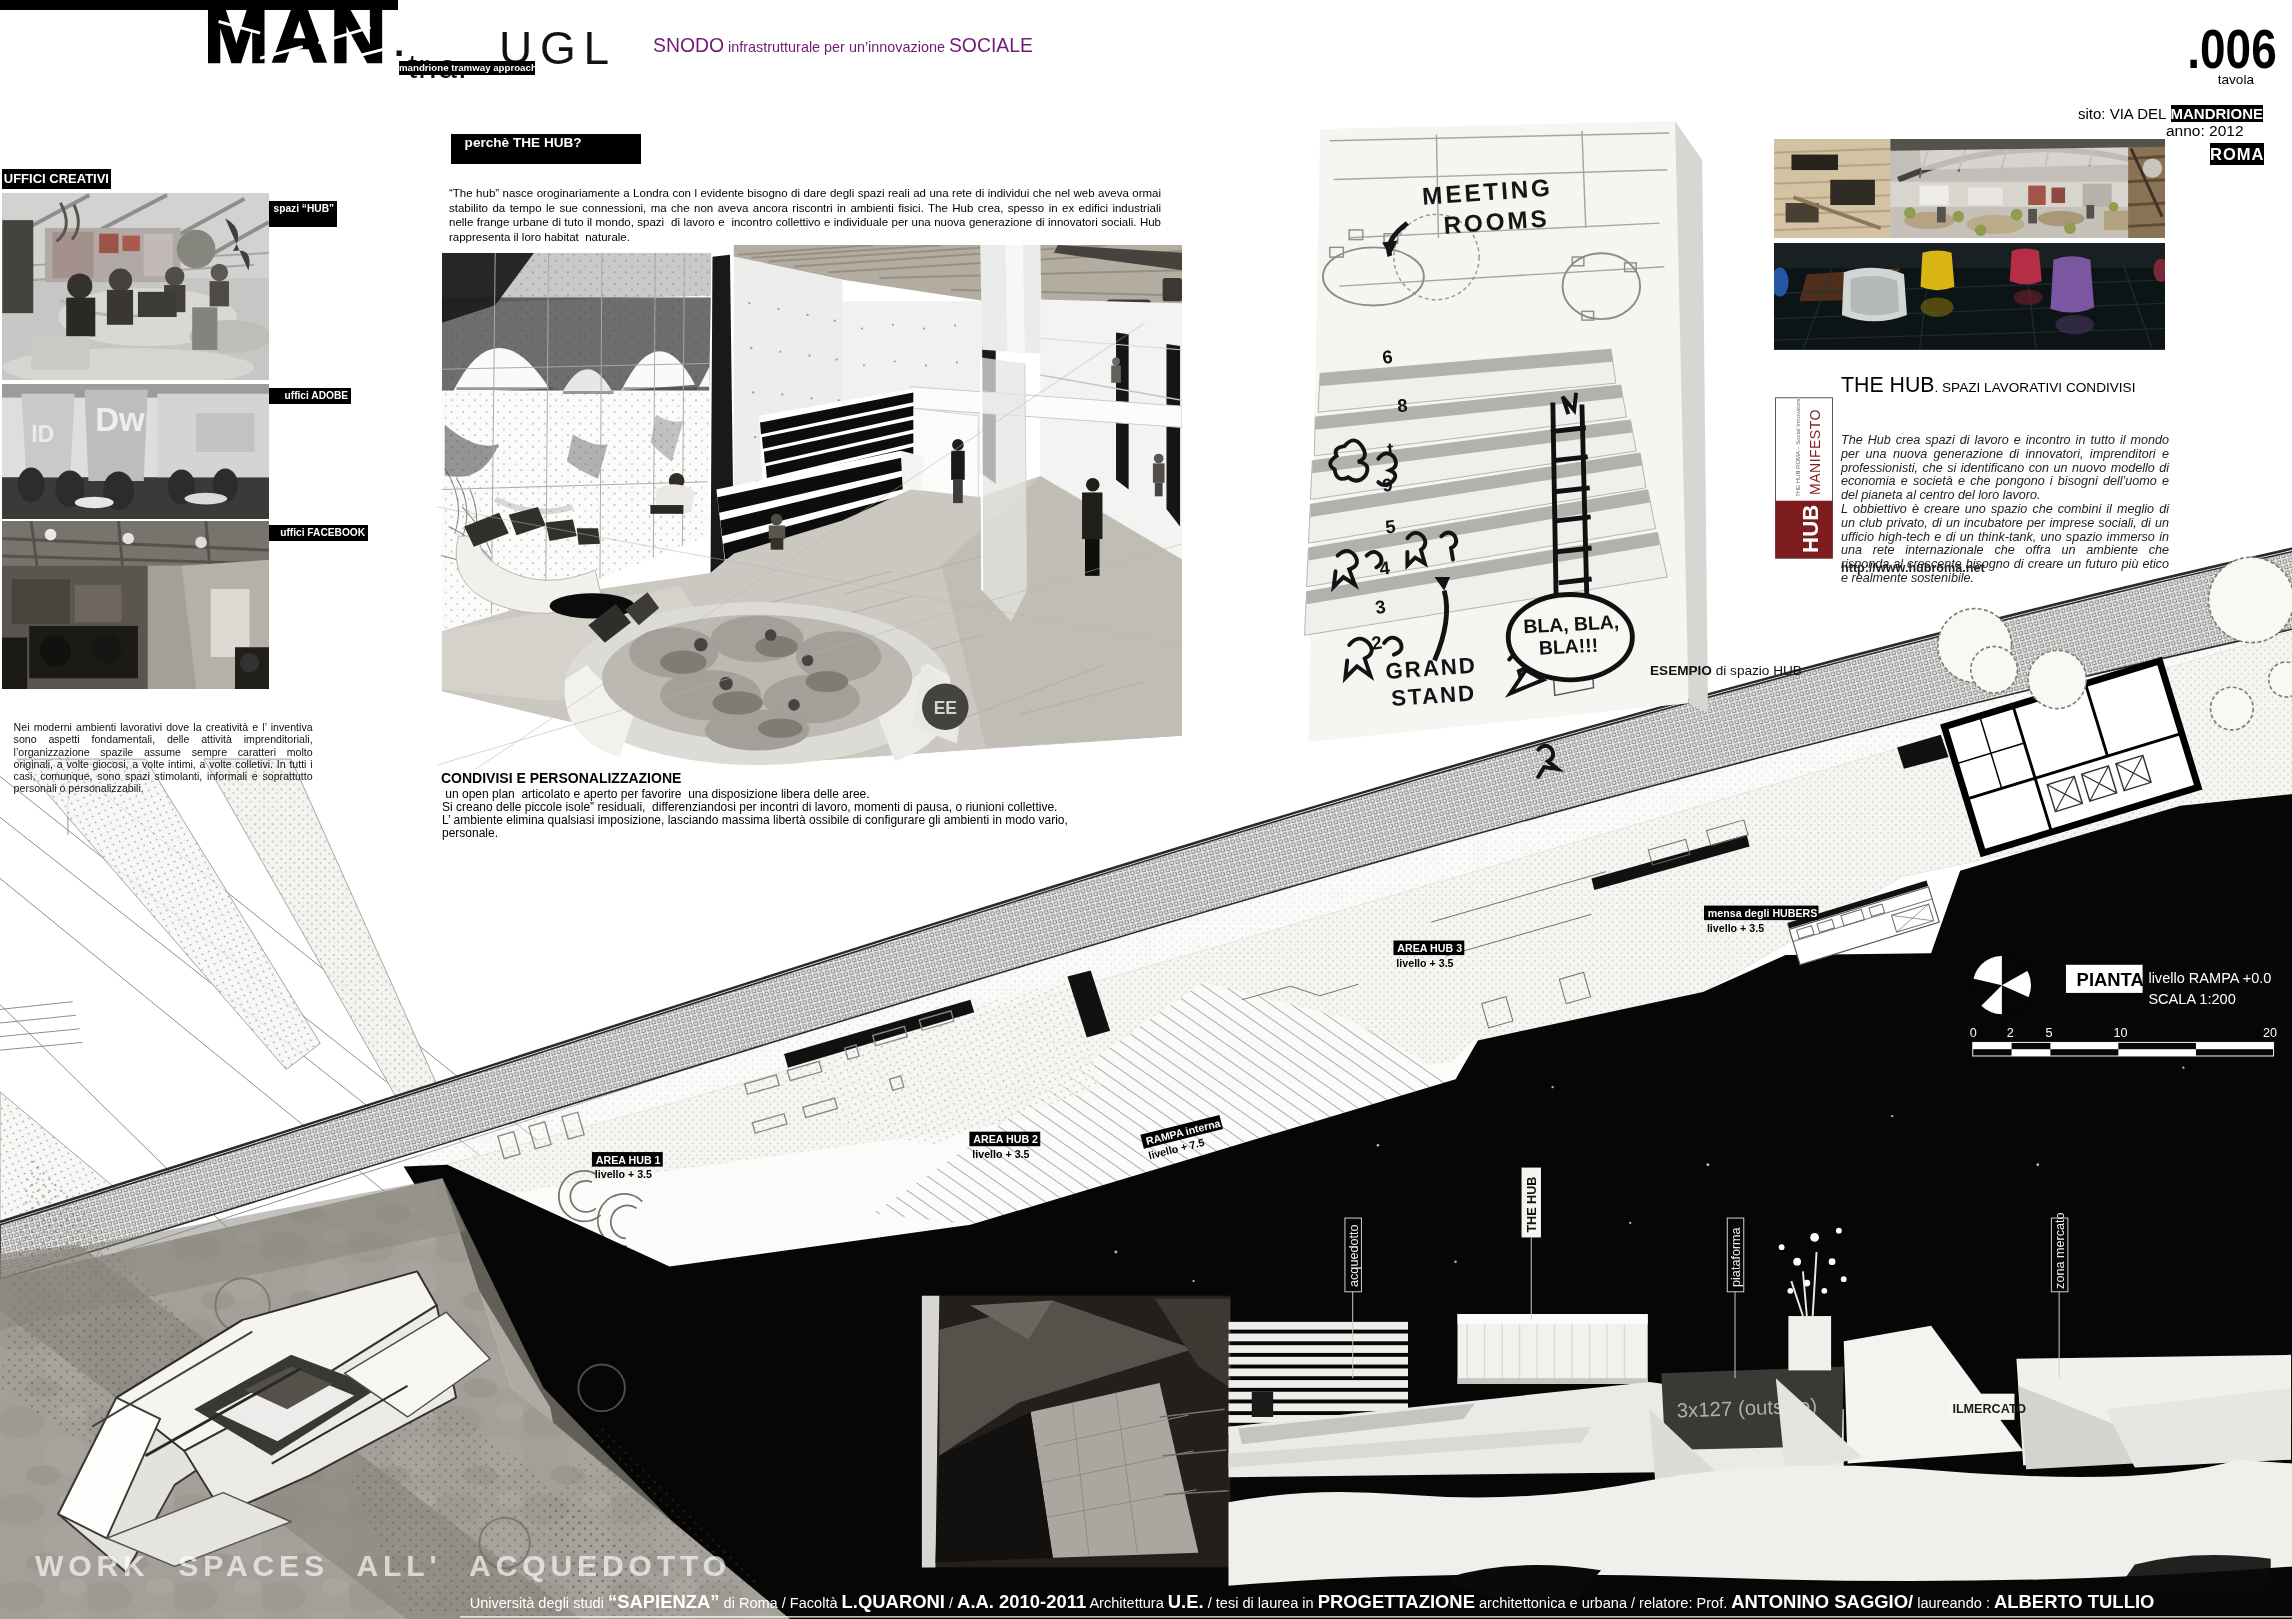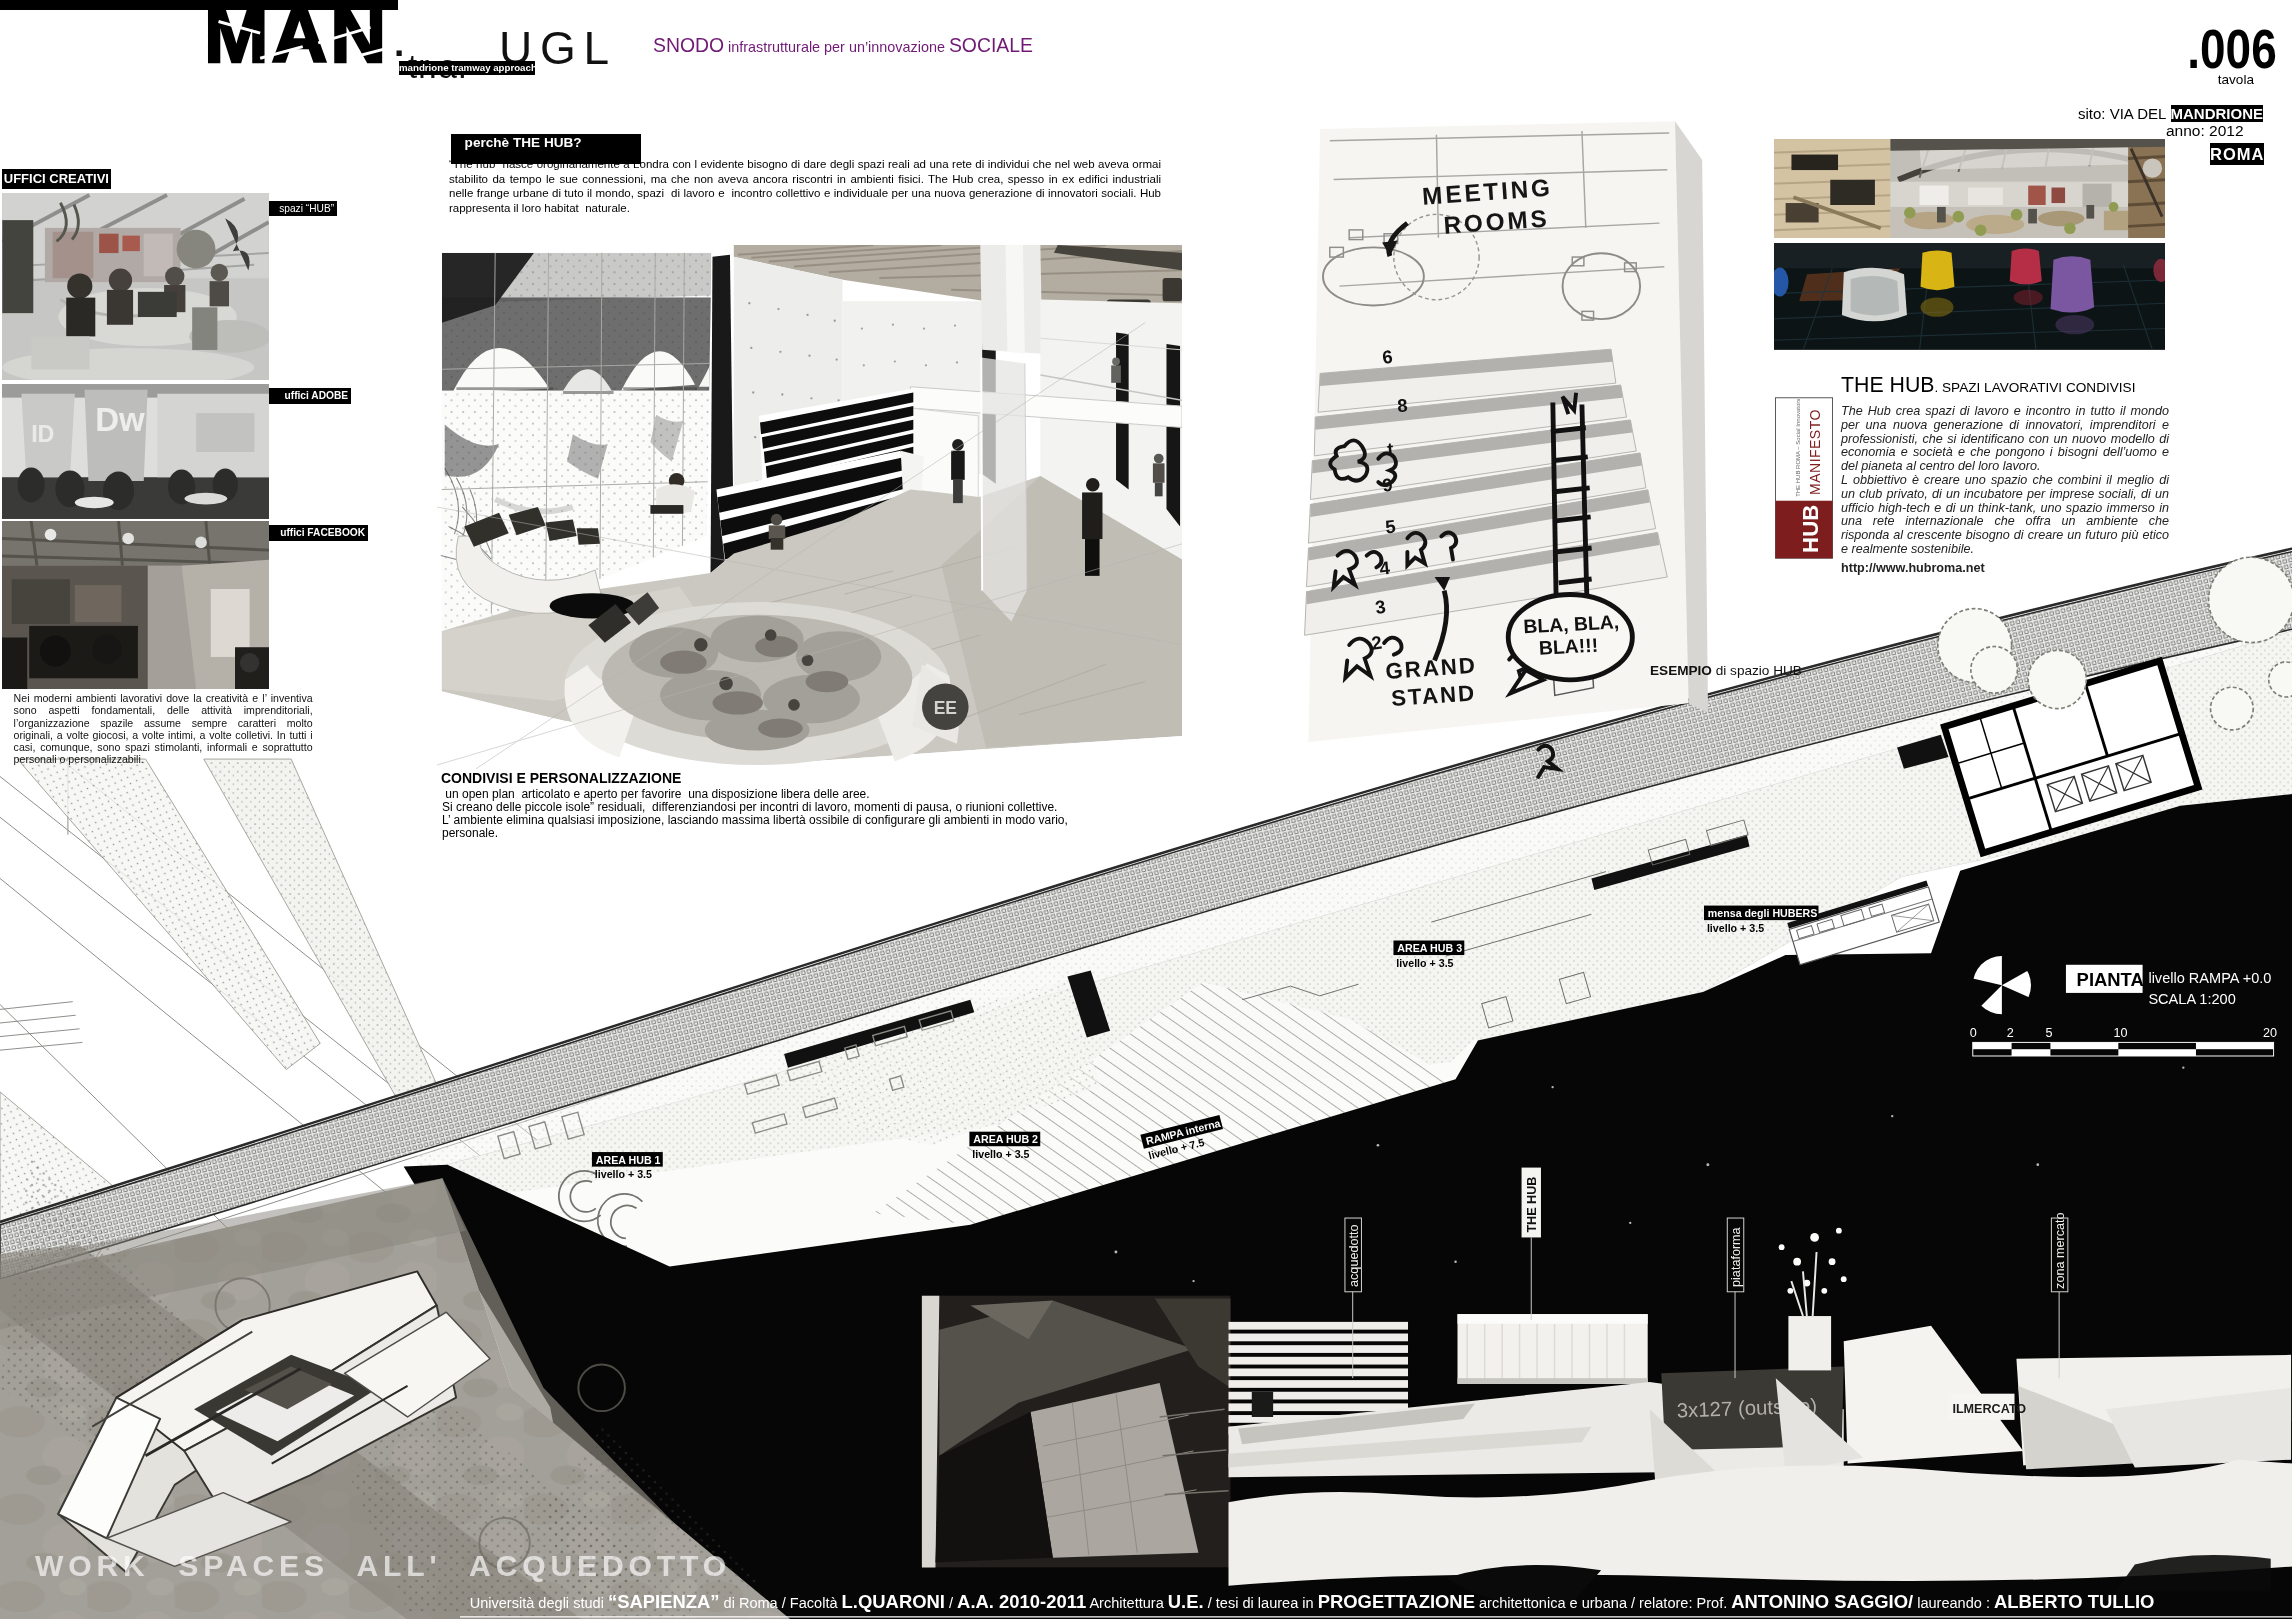--- a/index.html
+++ b/index.html
@@ -1,20 +1,20 @@
 <!DOCTYPE html>
 <html><head>
 <meta charset="utf-8">
 <style>
   html,body{margin:0;padding:0;}
   body{width:2293px;height:1620px;position:relative;background:#fff;
        font-family:"Liberation Sans",sans-serif;overflow:hidden;}
   .abs{position:absolute;}
   .blk{background:#000;color:#fff;}
-  .j{text-align:justify;}
+  .j{text-align:justify;margin-top:29px;}
 </style>
 </head>
 <body>
 
 <svg class="abs" style="left:0;top:0" width="2293" height="1620" viewBox="0 0 2363 1669">
 <defs>
   <pattern id="bandsq" width="6" height="6" patternUnits="userSpaceOnUse" patternTransform="rotate(-14)">
     <rect width="6" height="6" fill="#ebebe9"></rect>
     <rect x="1" y="1" width="3.4" height="3.4" fill="none" stroke="#70706e" stroke-width="0.85"></rect>
   </pattern>
@@ -434,21 +434,21 @@
   <circle cx="224" cy="82" r="9" fill="#5c5852"></circle>
   <rect x="214" y="91" width="20" height="26" fill="#4e4a45"></rect>
   <rect x="140" y="102" width="40" height="26" fill="#3b3b38"></rect>
   <ellipse cx="235" cy="148" rx="42" ry="17" fill="#bdbdb9"></ellipse>
   <rect x="196" y="118" width="26" height="44" fill="#84847f"></rect>
   <ellipse cx="130" cy="180" rx="130" ry="20" fill="#d5d5d1"></ellipse>
   <rect x="30" y="148" width="60" height="34" fill="#c9c9c5"></rect>
 </svg>
 </div>
 
-<div class="abs blk" style="left:269px;top:201px;width:68px;height:15px;font-size:10.2px;font-weight:normal;text-align:right;line-height:15.5px;padding-right:2.9px;box-sizing:border-box;white-space:nowrap">spazi “HUB”</div>
+<div class="abs blk" style="left:269px;top:201px;width:68px;height:26px;font-size:10.2px;font-weight:bold;text-align:right;line-height:15.5px;padding-right:2.9px;box-sizing:border-box;white-space:nowrap">spazi “HUB”</div>
 
 <div class="abs" style="left:1.9px;top:384px;width:267px;height:135px;overflow:hidden">
 <svg width="267" height="135" viewBox="0 0 275 139">
   <rect width="275" height="139" fill="#dededc"></rect>
   <rect x="0" y="0" width="275" height="14" fill="#9c9c9a"></rect>
   <rect x="0" y="96" width="275" height="43" fill="#3a3a38"></rect>
   <polygon points="20,10 75,10 70,96 25,96" fill="#c9c9c7"></polygon>
   <polygon points="85,6 150,6 146,100 89,100" fill="#bdbdbb"></polygon>
   <text x="96" y="48" font-size="34" fill="#eeeeec" font-family="Liberation Sans" font-weight="bold">Dw</text>
   <text x="30" y="60" font-size="24" fill="#eaeae8" font-family="Liberation Sans" font-weight="bold">ID</text>

